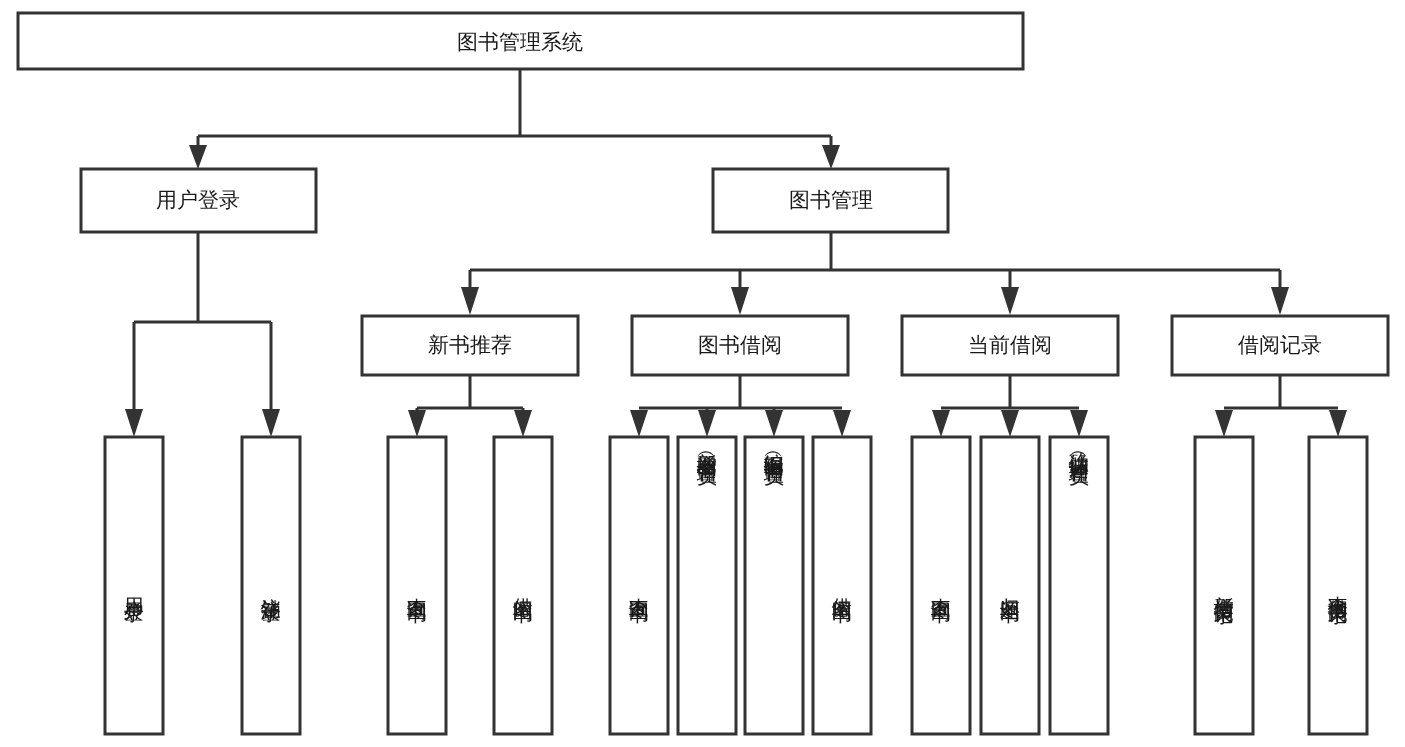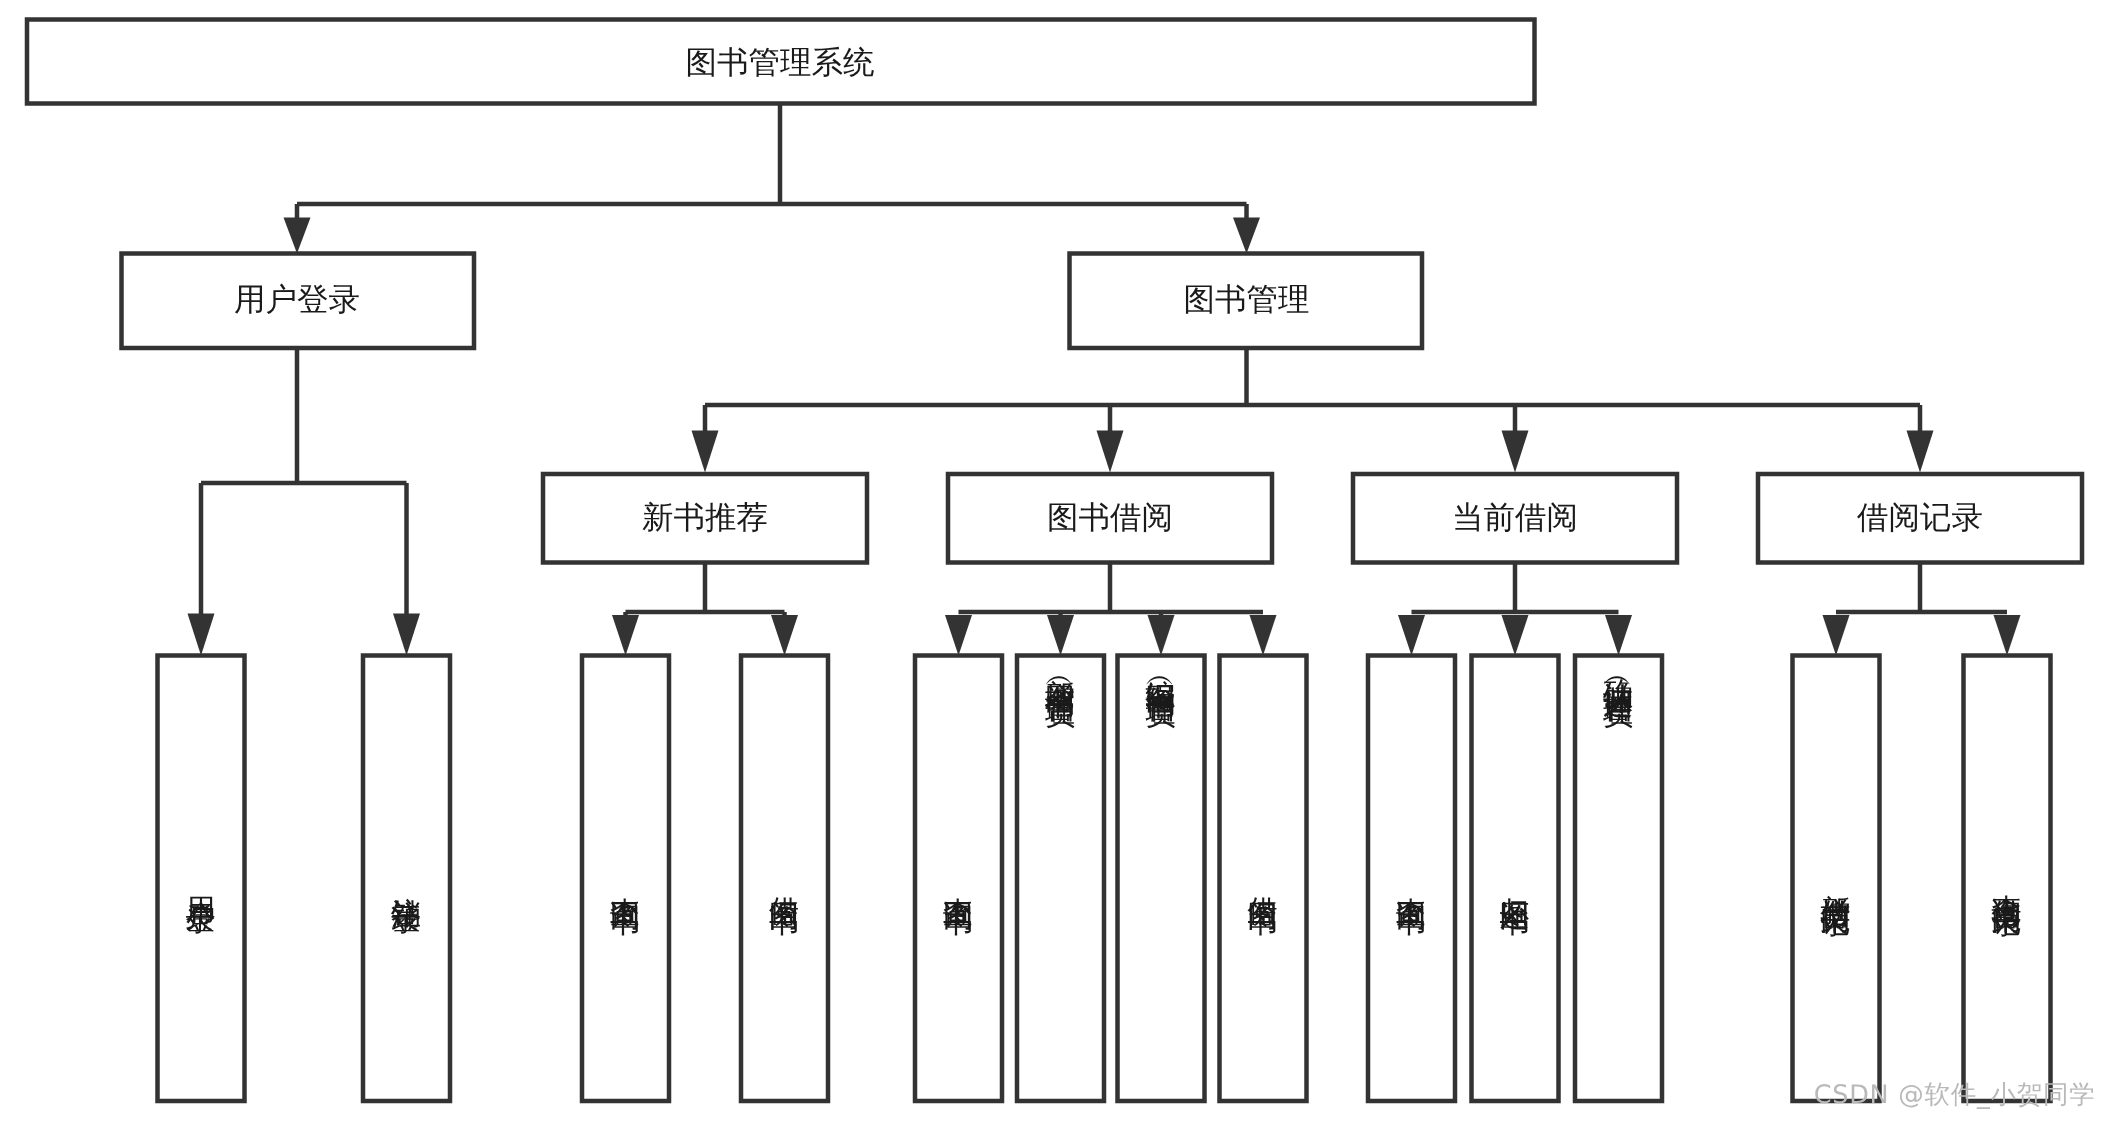--- a/index.html
+++ b/index.html
@@ -212,14 +212,13 @@
   <div class="leaf-label" style="left:745px; top:437px; width:58px; height:297px; justify-content:flex-start;">编辑图书（管理员）</div>
   <div class="leaf-label" style="left:813px; top:437px; width:58px; height:297px;">借阅图书</div>
 
   <div class="leaf-label" style="left:912px; top:437px; width:58px; height:297px;">查询图书</div>
   <div class="leaf-label" style="left:981px; top:437px; width:58px; height:297px;">归还图书</div>
   <div class="leaf-label" style="left:1050px; top:437px; width:58px; height:297px; justify-content:flex-start;">确认归还（管理员）</div>
 
   <div class="leaf-label" style="left:1195px; top:437px; width:58px; height:297px;">新增借阅记录</div>
   <div class="leaf-label" style="left:1309px; top:437px; width:58px; height:297px;">查询借阅记录</div>
 
-  <div class="watermark">CSDN @软件_小贺同学</div>
 </div>
 
 </body></html>

